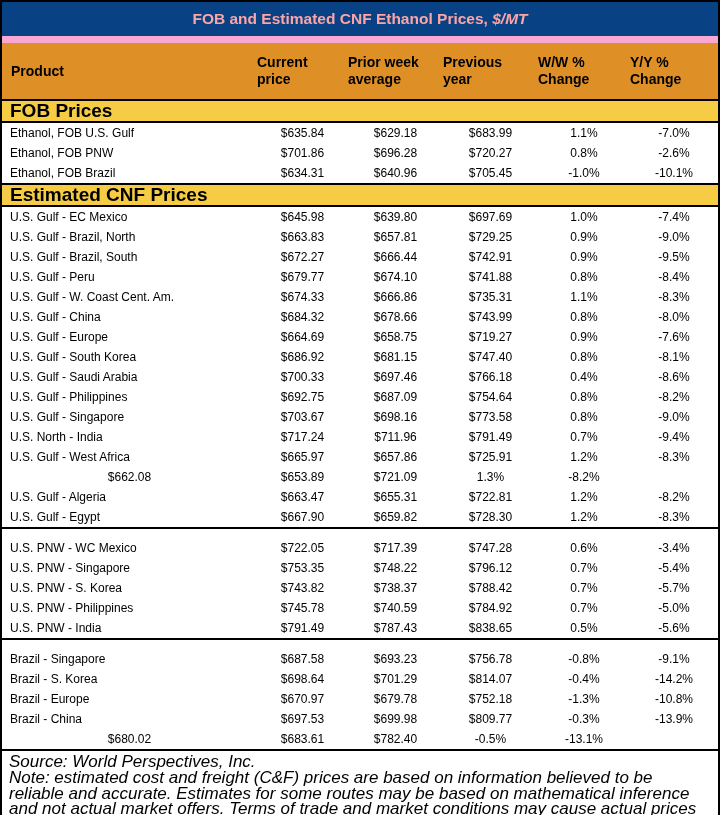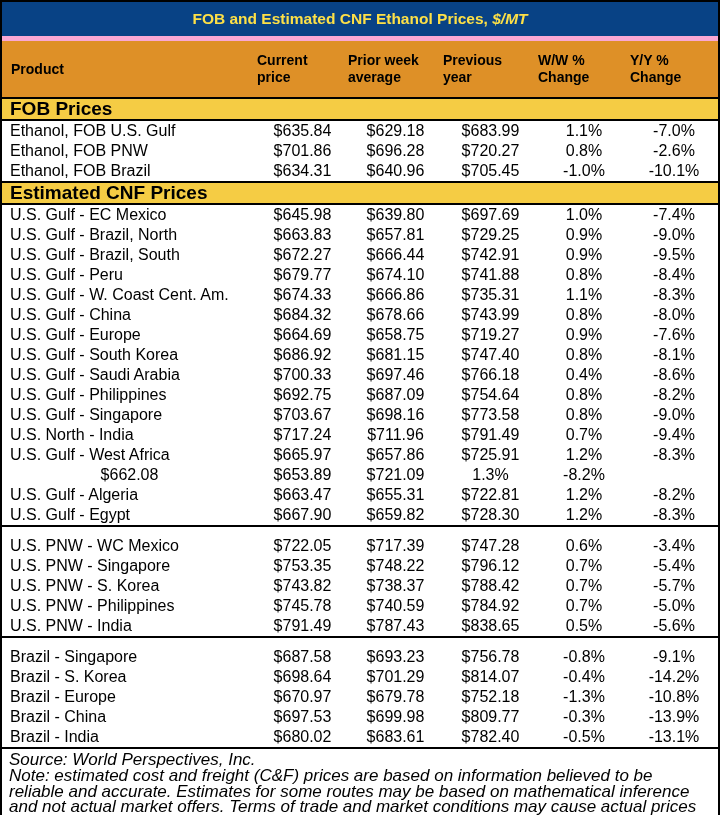--- a/index.html
+++ b/index.html
@@ -5,27 +5,27 @@
   html,body{margin:0;padding:0;background:#ffffff;}
   .wrap{
     width:716px;
     border:2px solid #000;
     font-family:"Liberation Sans", sans-serif;
     color:#000;
     background:#fff;
   }
   .titlebar{
     background:var(--title-bg,#084285);
-    color:#fde047;
+    color:#fca5a5;
     height:34px;
     line-height:34px;
     text-align:center;
     font-weight:bold;
     font-size:15.5px;
-    border-bottom:5px solid #f9a8d4;
+    border-bottom:7px solid #f9a8d4;
   }
   .titlebar .unit{font-style:italic;}
   .grid6{
     display:grid;
     grid-template-columns:255px 91px 95px 95px 92px 88px;
   }
   .colheader{
     background:var(--header-bg,#DE9027);
     height:56px;
     align-items:center;
@@ -48,21 +48,21 @@
     font-size:19px;
     height:20px;
     line-height:20px;
     padding-left:8px;
     border-top:2px solid #000;
     border-bottom:2px solid #000;
   }
   .row{
     height:20px;
     line-height:20px;
-    font-size:16px;
+    font-size:12px;
     align-items:center;
   }
   .row .cell{text-align:center;}
   .row .cell.first{
     text-align:left;
     padding-left:8px;
     overflow:hidden;
     white-space:nowrap;
   }
   .gap-row{
@@ -329,21 +329,20 @@
   </div>
       <div class="row grid6">
     <div class="cell first">Brazil - China</div>
     <div class="cell">$697.53</div>
     <div class="cell">$699.98</div>
     <div class="cell">$809.77</div>
     <div class="cell">-0.3%</div>
     <div class="cell">-13.9%</div>
   </div>
       <div class="row grid6">
-    <div class="cell first">Brazil - India</div>
     <div class="cell">$680.02</div>
     <div class="cell">$683.61</div>
     <div class="cell">$782.40</div>
     <div class="cell">-0.5%</div>
     <div class="cell">-13.1%</div>
   </div>
     </div>
 
   <div class="footer">
     <div class="source">Source: World Perspectives, Inc.</div>

